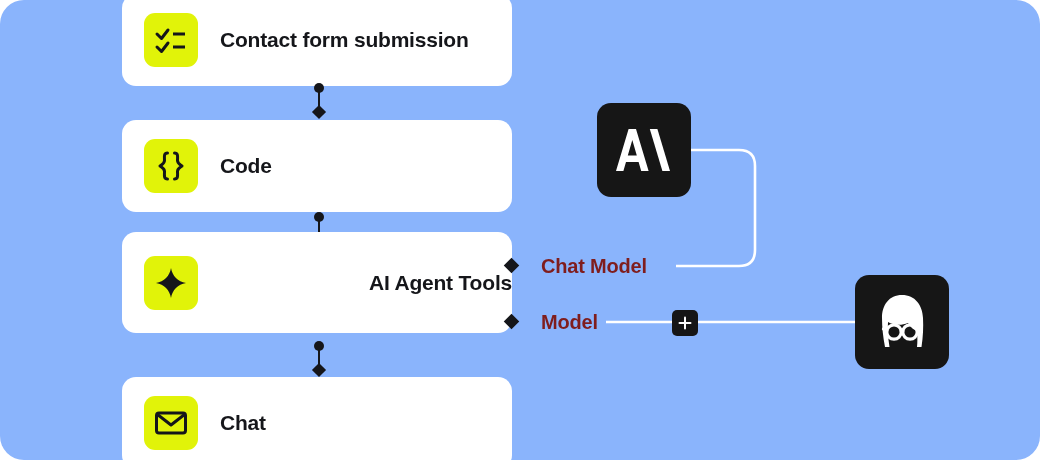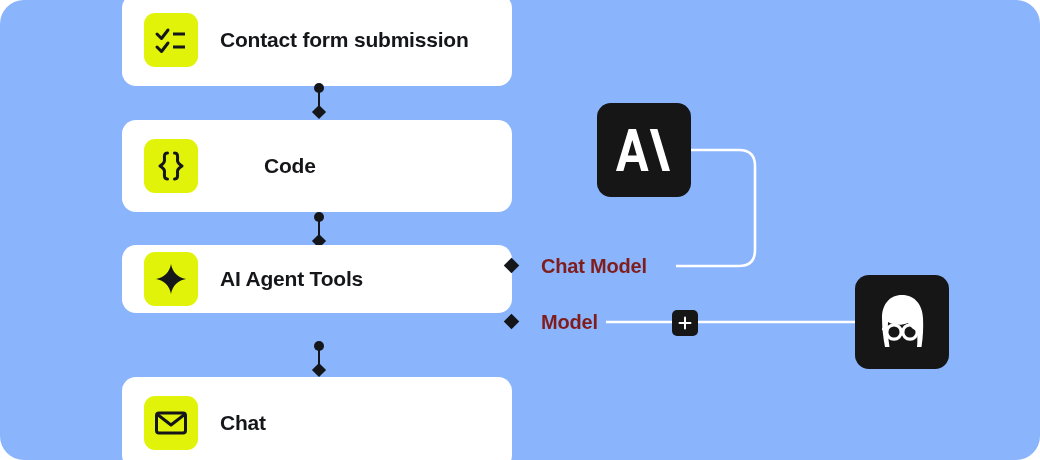--- a/index.html
+++ b/index.html
@@ -172,37 +172,37 @@
     </div>
     <div class="node-label">Contact form submission</div>
   </div>
 
   <div class="v-connector" style="top:83px; height:34px;">
     <div class="v-line"></div>
     <div class="dot-circle"></div>
     <div class="dot-diamond"></div>
   </div>
 
-  <div class="node-card" style="top:120px; height:92px;gap:44px;">
+  <div class="node-card" style="top:120px; height:92px;">
     <div class="node-icon">
       <svg width="34" height="34" viewBox="0 0 34 34" xmlns="http://www.w3.org/2000/svg">
         <path d="M13.5 4 C9.5 4 10.5 8 10.5 11.5 C10.5 14.5 8 15.5 6 17 C8 18.5 10.5 19.5 10.5 22.5 C10.5 26 9.5 30 13.5 30" fill="none" stroke="#15161A" stroke-width="3" stroke-linecap="round" stroke-linejoin="round"></path>
         <path d="M20.5 4 C24.5 4 23.5 8 23.5 11.5 C23.5 14.5 26 15.5 28 17 C26 18.5 23.5 19.5 23.5 22.5 C23.5 26 24.5 30 20.5 30" fill="none" stroke="#15161A" stroke-width="3" stroke-linecap="round" stroke-linejoin="round"></path>
       </svg>
     </div>
     <div class="node-label">Code</div>
   </div>
 
   <div class="v-connector" style="top:212px; height:34px;">
     <div class="v-line"></div>
     <div class="dot-circle"></div>
     <div class="dot-diamond"></div>
   </div>
 
-  <div class="node-card" style="top:245px; height:68px;">
+  <div class="node-card" style="top:232px; height:101px;justify-content:space-between;">
     <div class="node-icon">
       <svg width="34" height="34" viewBox="0 0 34 34" xmlns="http://www.w3.org/2000/svg">
         <path d="M17 2 C18.4 10.2 23.8 15.6 32 17 C23.8 18.4 18.4 23.8 17 32 C15.6 23.8 10.2 18.4 2 17 C10.2 15.6 15.6 10.2 17 2 Z" fill="#15161A"></path>
       </svg>
     </div>
     <div class="node-label">AI Agent Tools</div>
   </div>
 
   <div class="port-diamond" style="left:506px; top:260px;"></div>
   <div class="port-diamond" style="left:506px; top:316px;"></div>

